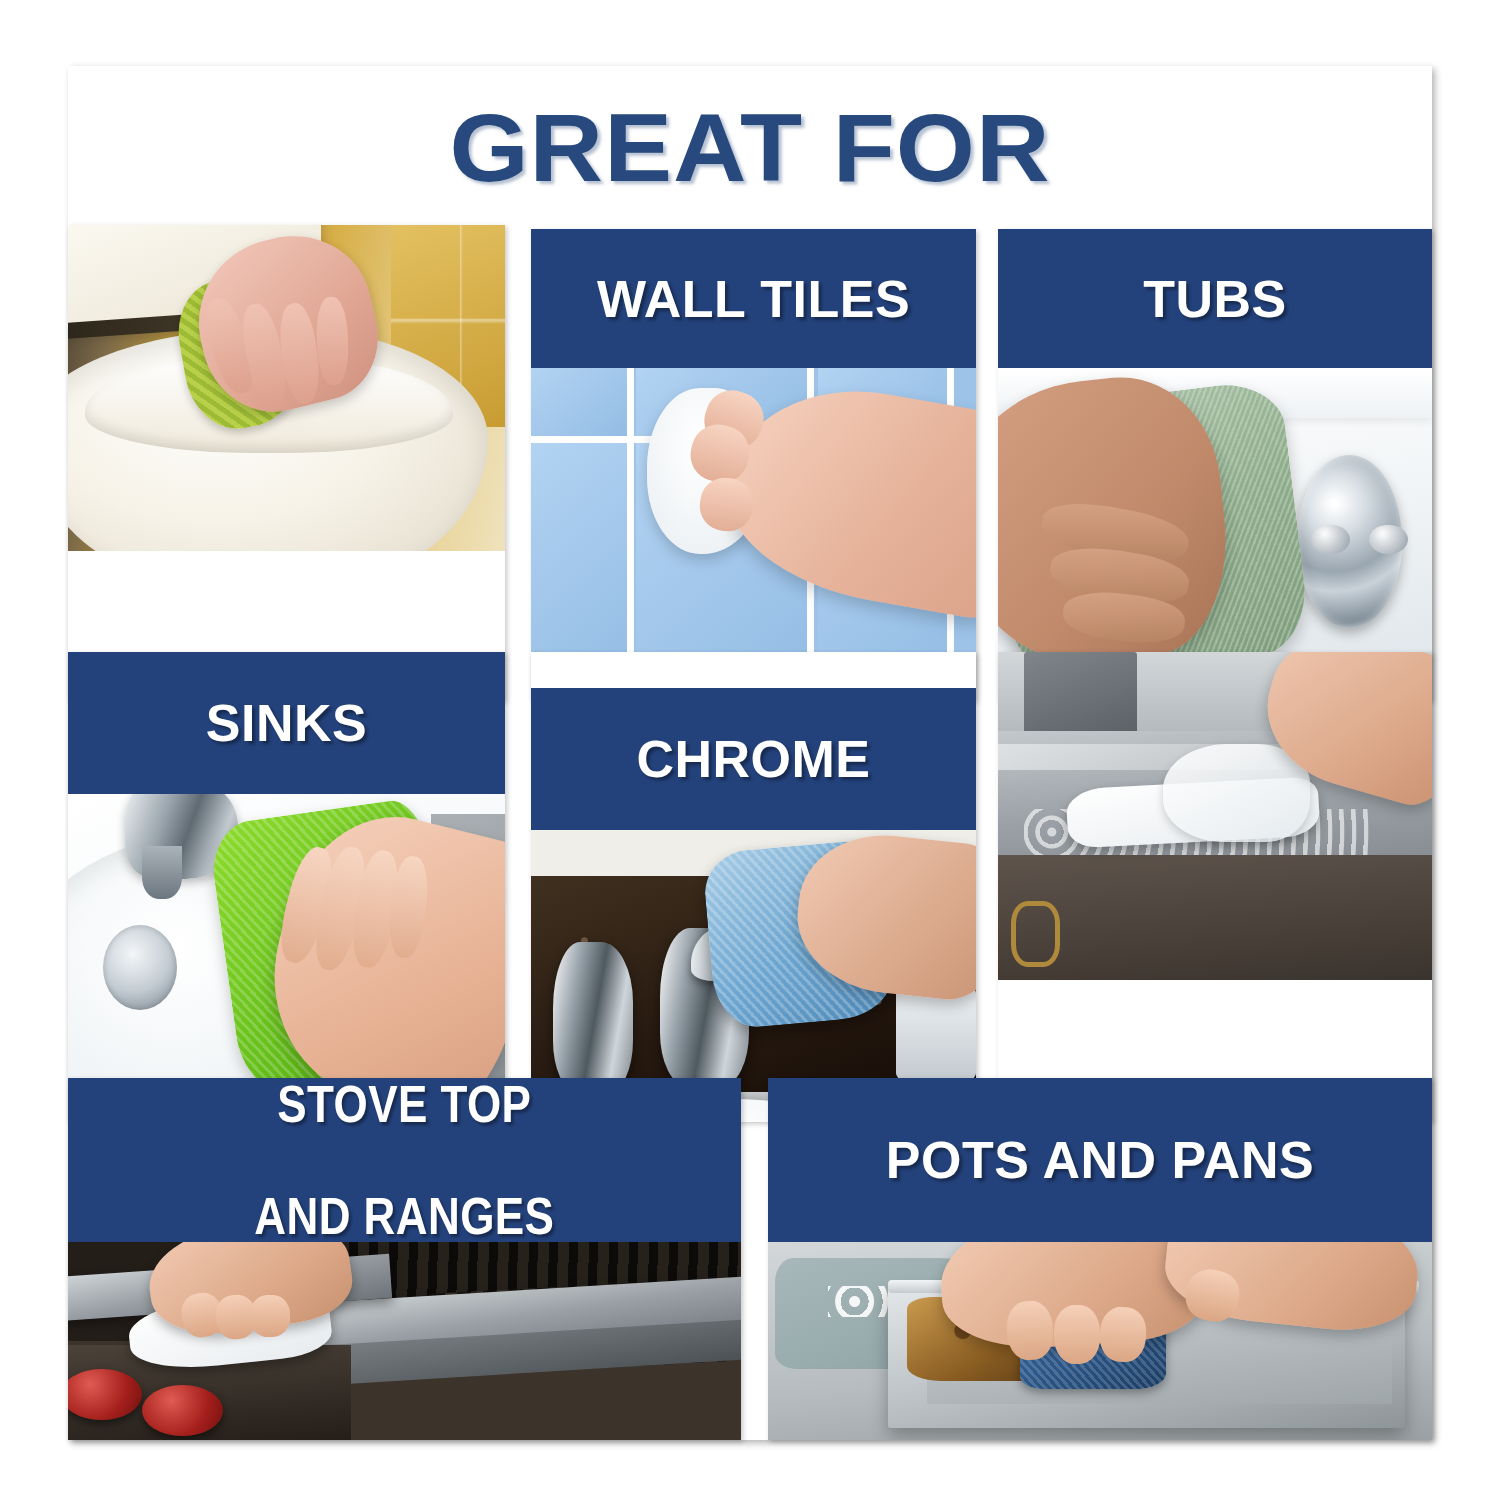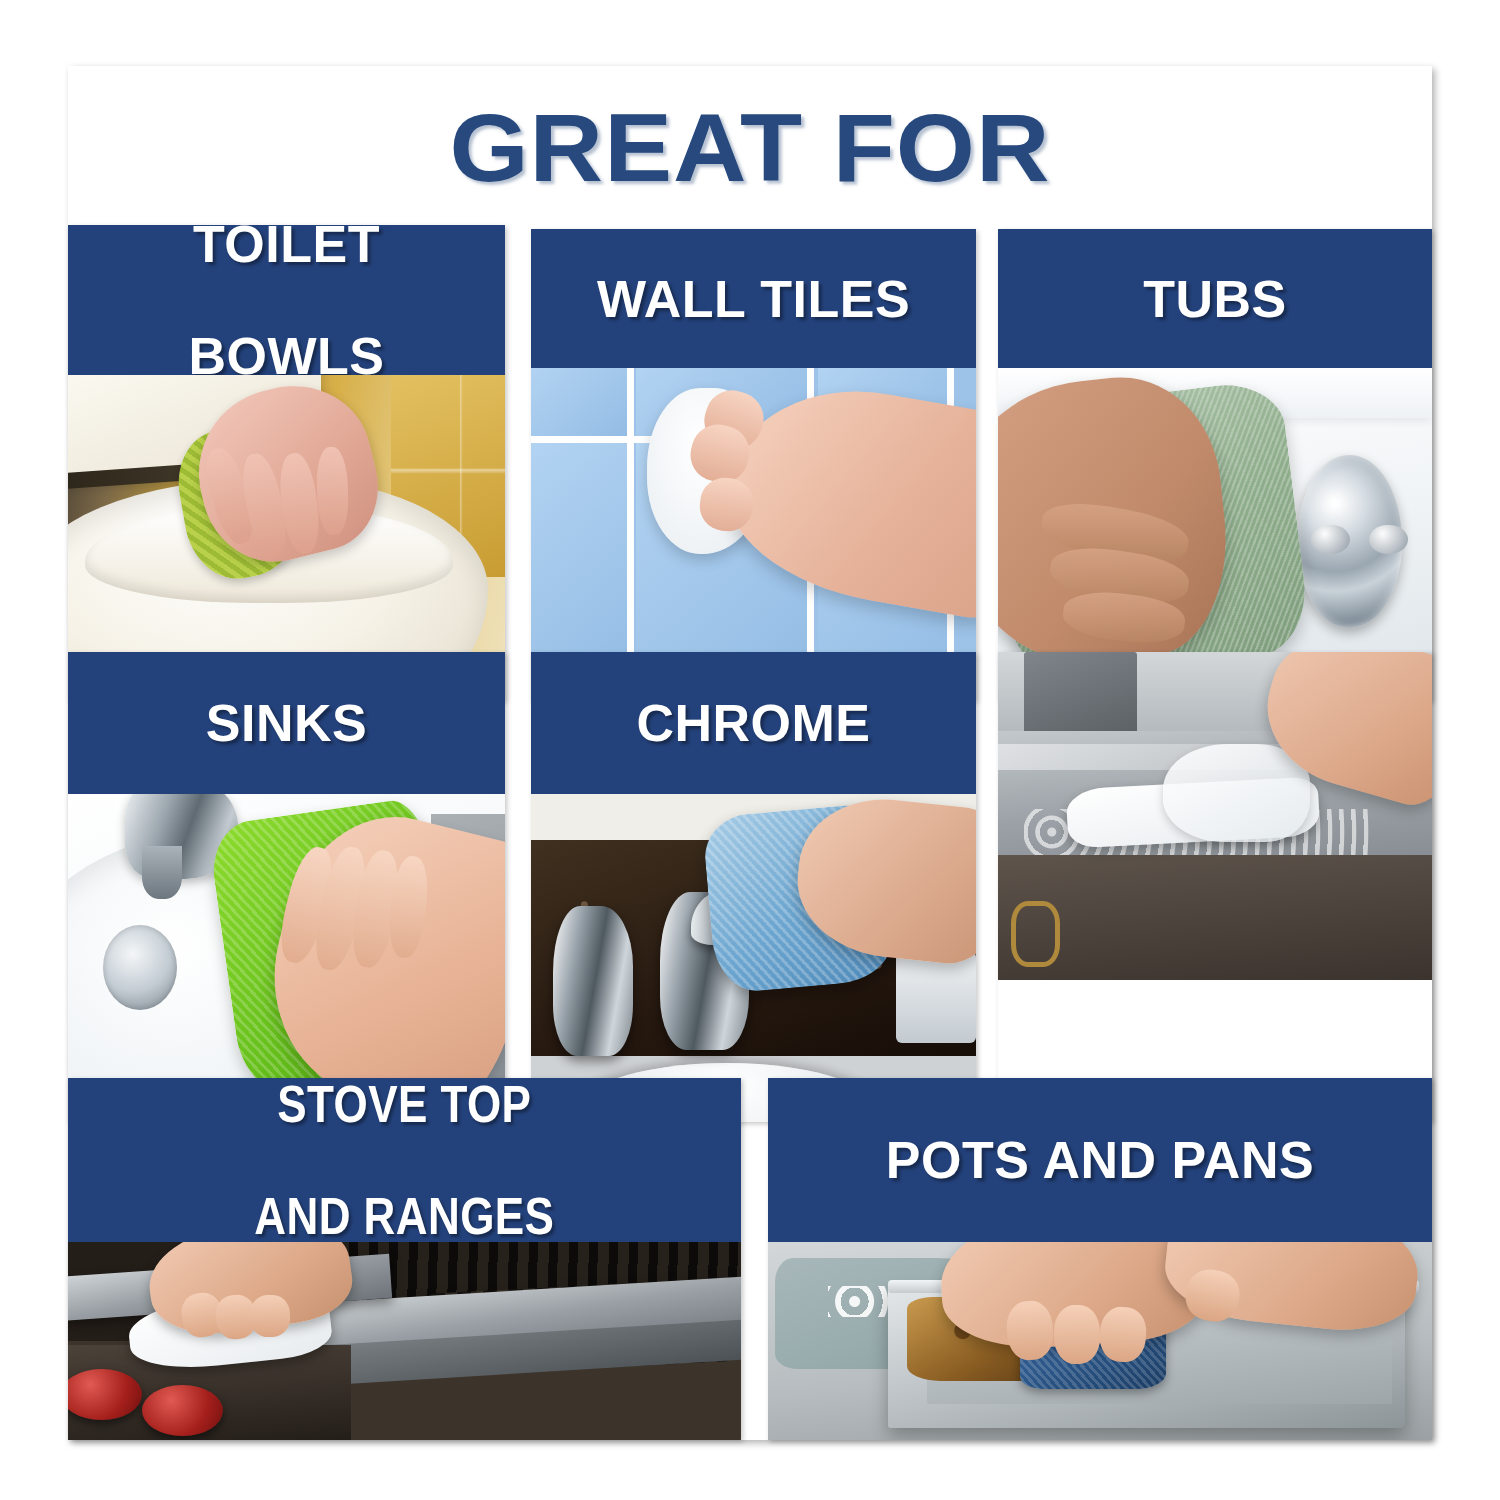--- a/index.html
+++ b/index.html
@@ -51,21 +51,21 @@
   #p-tubs{left:930px;top:163px; width:434px; height:472px;}
   #p-tubs .cap{height:139px;}
   #p-tubs .photo{height:333px;}
 
   
   #p-sinks{left:0;  top:586px;width:437px;height:470px;}
   #p-sinks .cap{height:142px;}
   #p-sinks .photo{height:328px;}
 
   #p-chrome{left:463px;top:586px;width:445px;height:470px;}
-  #p-chrome .cap{height:142px;}
+  #p-chrome .cap{height:142px;margin-top:36px;}
   #p-chrome .photo{height:328px;}
 
   #p-ss{left:930px;top:586px;width:434px;height:470px;}
   #p-ss .cap{height:142px;}
   #p-ss .photo{height:328px;}
 
   
   #p-stove{left:0;  top:1012px;width:673px;height:362px;}
   #p-stove .cap{height:164px;}
   #p-stove .photo{height:198px;}
@@ -342,26 +342,20 @@
 </head>
 <body>
 
 <div id="poster">
 
   <div class="title-wrap">
     <div class="title">GREAT FOR</div>
   </div>
 
   <div class="panel" id="p-toilet">
-    <div class="cap">
-      <span>
-        <span>TOILET</span><br>
-        <span>BOWLS</span>
-      </span>
-    </div>
     <div class="photo">
       <div class="sc toilet">
         <div class="tilewall"></div>
         <div class="tank"></div>
         <div class="seatgap"></div>
         <div class="bowl"></div>
         <div class="rim"></div>
         <div class="cloth"></div>
         <div class="hand"></div>
         <div class="f f1"></div>

